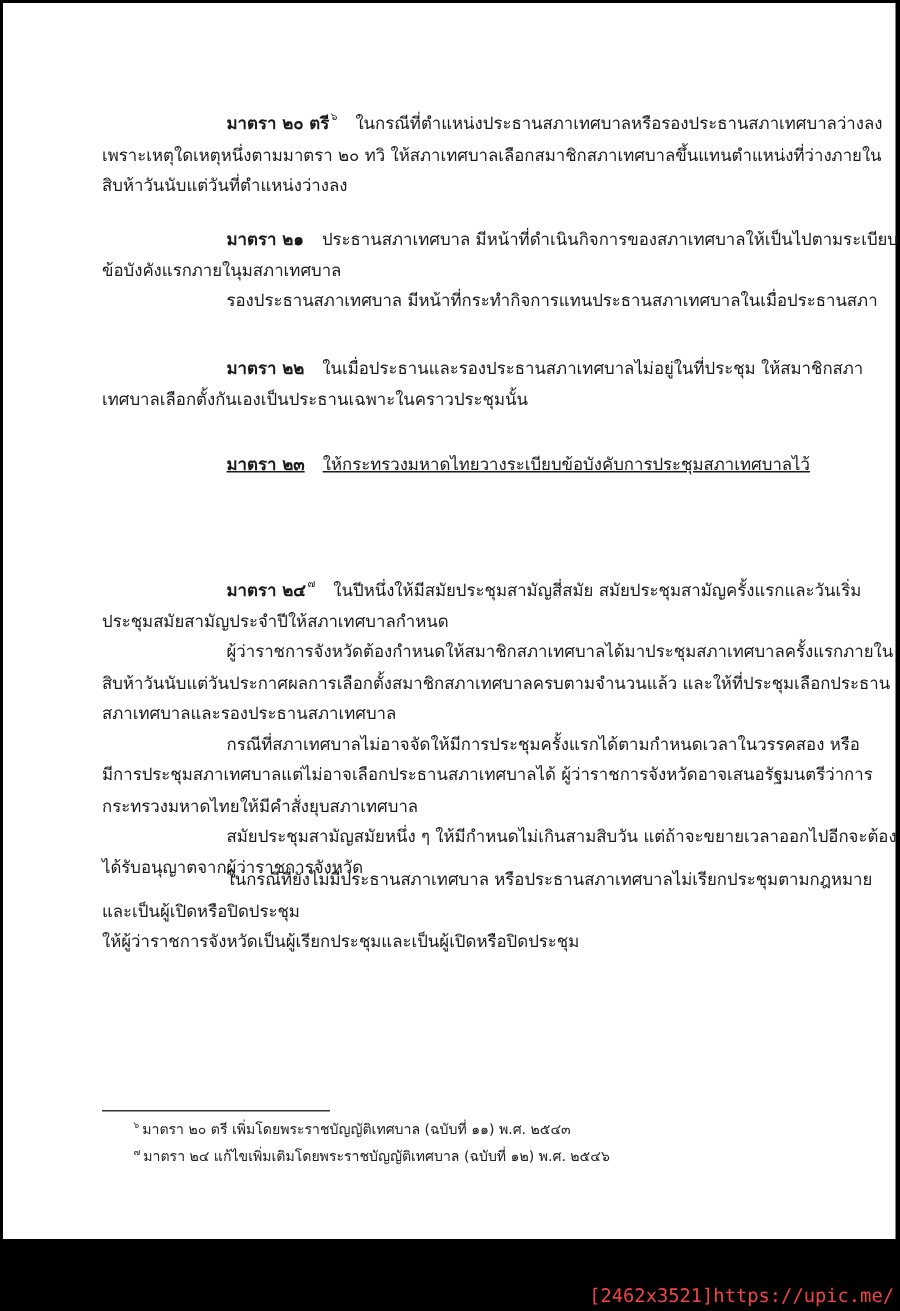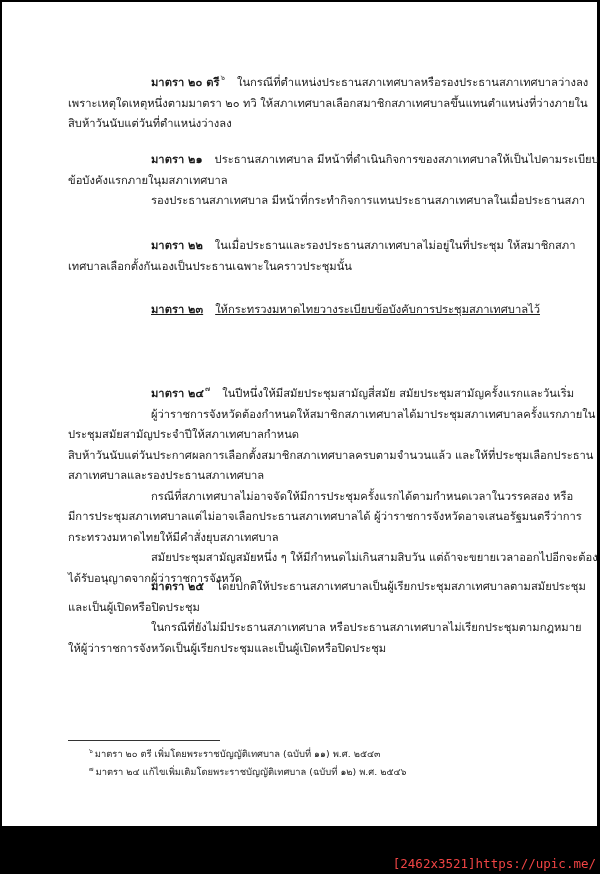--- a/index.html
+++ b/index.html
@@ -47,35 +47,34 @@
     <span class="line indent"><span class="head">มาตรา ๒๒</span><span class="gap"></span><span>ในเมื่อประธานและรองประธานสภาเทศบาลไม่อยู่ในที่ประชุม  ให้สมาชิกสภา</span></span>
     <span class="line">เทศบาลเลือกตั้งกันเองเป็นประธานเฉพาะในคราวประชุมนั้น</span>
   </div>
 
   <div class="sec" style="top:298px;text-decoration:underline;">
     <span class="line indent"><span class="head">มาตรา ๒๓</span><span class="gap"></span><span>ให้กระทรวงมหาดไทยวางระเบียบข้อบังคับการประชุมสภาเทศบาลไว้</span></span>
   </div>
 
   <div class="sec" style="top:345px;margin-top:32px;">
     <span class="line indent"><span class="head"><span>มาตรา ๒๔</span><sup>๗</sup></span><span class="gap"></span><span>ในปีหนึ่งให้มีสมัยประชุมสามัญสี่สมัย  สมัยประชุมสามัญครั้งแรกและวันเริ่ม</span></span>
+    <span class="line">ประชุมสมัยสามัญประจำปีให้สภาเทศบาลกำหนด</span>
     <span class="line indent">ผู้ว่าราชการจังหวัดต้องกำหนดให้สมาชิกสภาเทศบาลได้มาประชุมสภาเทศบาลครั้งแรกภายใน</span>
-    <span class="line">ประชุมสมัยสามัญประจำปีให้สภาเทศบาลกำหนด</span>
     <span class="line">สิบห้าวันนับแต่วันประกาศผลการเลือกตั้งสมาชิกสภาเทศบาลครบตามจำนวนแล้ว และให้ที่ประชุมเลือกประธาน</span>
     <span class="line">สภาเทศบาลและรองประธานสภาเทศบาล</span>
     <span class="line indent">กรณีที่สภาเทศบาลไม่อาจจัดให้มีการประชุมครั้งแรกได้ตามกำหนดเวลาในวรรคสอง  หรือ</span>
     <span class="line">มีการประชุมสภาเทศบาลแต่ไม่อาจเลือกประธานสภาเทศบาลได้  ผู้ว่าราชการจังหวัดอาจเสนอรัฐมนตรีว่าการ</span>
     <span class="line">กระทรวงมหาดไทยให้มีคำสั่งยุบสภาเทศบาล</span>
     <span class="line indent">สมัยประชุมสามัญสมัยหนึ่ง ๆ ให้มีกำหนดไม่เกินสามสิบวัน แต่ถ้าจะขยายเวลาออกไปอีกจะต้อง</span>
     <span class="line">ได้รับอนุญาตจากผู้ว่าราชการจังหวัด</span>
   </div>
 
   <div class="sec" style="top:575px;">
-    <span class="line indent"><span class="head">มาตรา ๒๕</span><span class="gap"></span><span>โดยปกติให้ประธานสภาเทศบาลเป็นผู้เรียกประชุมสภาเทศบาลตามสมัยประชุม</span></span>
+    <span class="line indent">ในกรณีที่ยังไม่มีประธานสภาเทศบาล  หรือประธานสภาเทศบาลไม่เรียกประชุมตามกฎหมาย</span>
     <span class="line">และเป็นผู้เปิดหรือปิดประชุม</span>
-    <span class="line indent">ในกรณีที่ยังไม่มีประธานสภาเทศบาล  หรือประธานสภาเทศบาลไม่เรียกประชุมตามกฎหมาย</span>
     <span class="line">ให้ผู้ว่าราชการจังหวัดเป็นผู้เรียกประชุมและเป็นผู้เปิดหรือปิดประชุม</span>
   </div>
 
   <div class="fn-rule"></div>
   <div class="fn" style="top:741px;">
     <sup>๖</sup><span>มาตรา ๒๐ ตรี เพิ่มโดยพระราชบัญญัติเทศบาล (ฉบับที่ ๑๑) พ.ศ. ๒๕๔๓</span>
   </div>
   <div class="fn" style="top:759px;">
     <sup>๗</sup><span>มาตรา ๒๔ แก้ไขเพิ่มเติมโดยพระราชบัญญัติเทศบาล (ฉบับที่ ๑๒) พ.ศ. ๒๕๔๖</span>
   </div>

